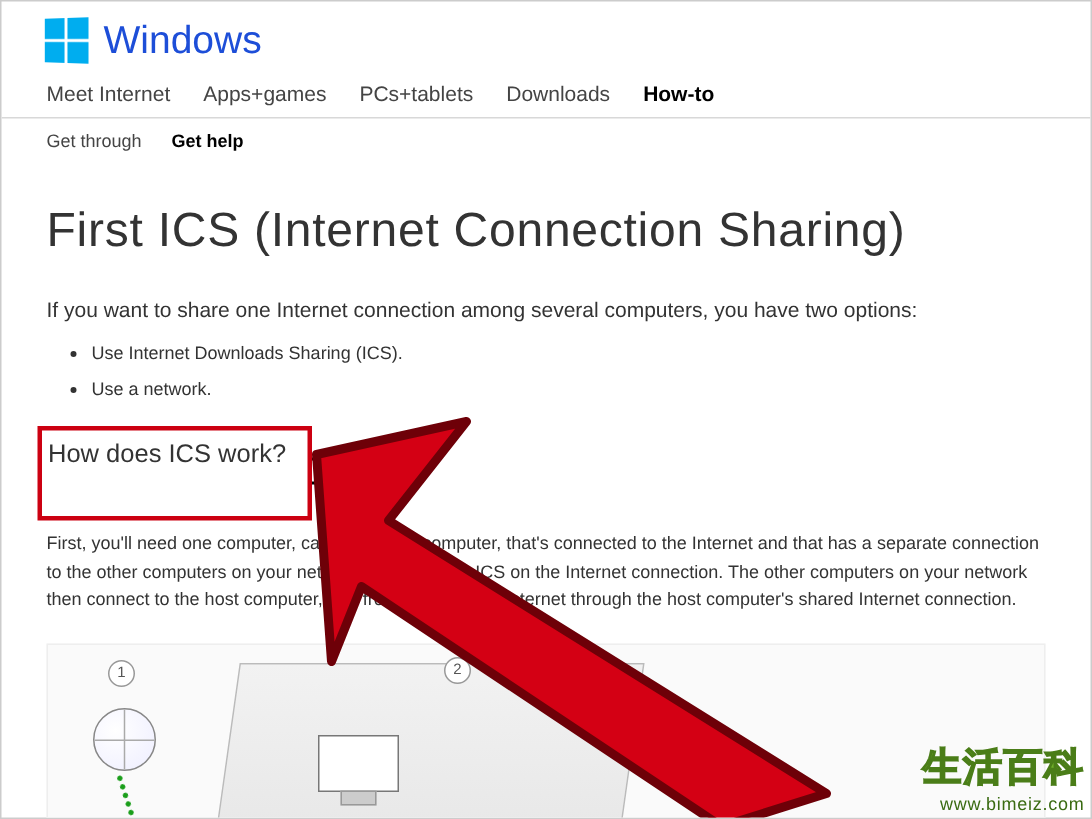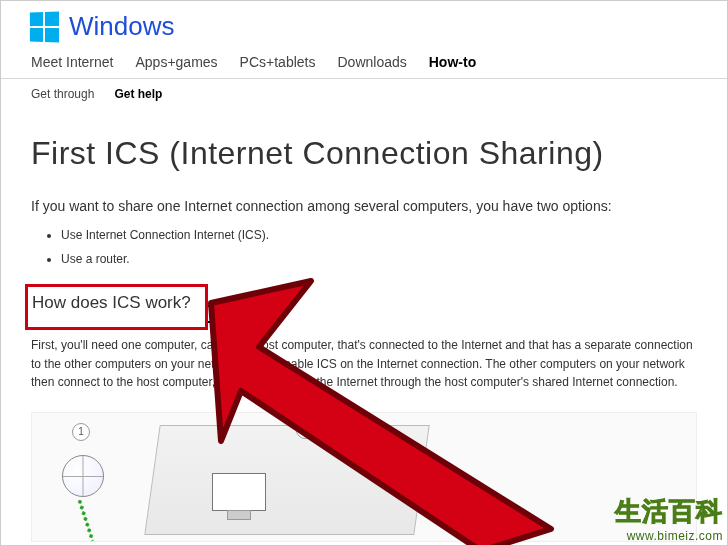--- a/index.html
+++ b/index.html
@@ -96,21 +96,21 @@
     .section-heading {
       font-size: 17px;
       font-weight: 400;
       color: #333;
       margin-bottom: 8px;
       position: relative;
       display: inline-block;
     }
     .highlight-box {
       border: 3px solid #cc0011;
-      padding: 6px 14px 6px 4px;
+      padding: 6px 14px 23px 4px;
       margin-left: -6px;
       display: inline-block;
     }
     .body-text {
       font-size: 12px;
       color: #333;
       line-height: 1.55;
       margin-top: 6px;
     }
     
@@ -256,22 +256,22 @@
 
 <div class="secondary-nav">
   <div class="nav-item">Get through</div>
   <div class="nav-item active">Get help</div>
 </div>
 
 <div class="content">
   <h1 class="page-title">First ICS (Internet Connection Sharing)</h1>
   <p class="intro">If you want to share one Internet connection among several computers, you have two options:</p>
   <ul class="options">
-    <li>Use Internet Connection Internet (ICS).</li>
-    <li>Use a router.</li>
+    <li>Use Internet Downloads Sharing (ICS).</li>
+    <li>Use a network.</li>
   </ul>
   <div class="highlight-box">
     <h2 class="section-heading">How does ICS work?</h2>
   </div>
   <p class="body-text">First, you'll need one computer, called the host computer, that's connected to the Internet and that has a separate connection to the other computers on your network. You'll enable ICS on the Internet connection. The other computers on your network then connect to the host computer, and from there, to the Internet through the host computer's shared Internet connection.</p>
 
   <div class="diagram">
     <div class="label-circle" style="left:40px; top:10px">1</div>
     <div class="globe"></div>
     <div class="cable"></div>

